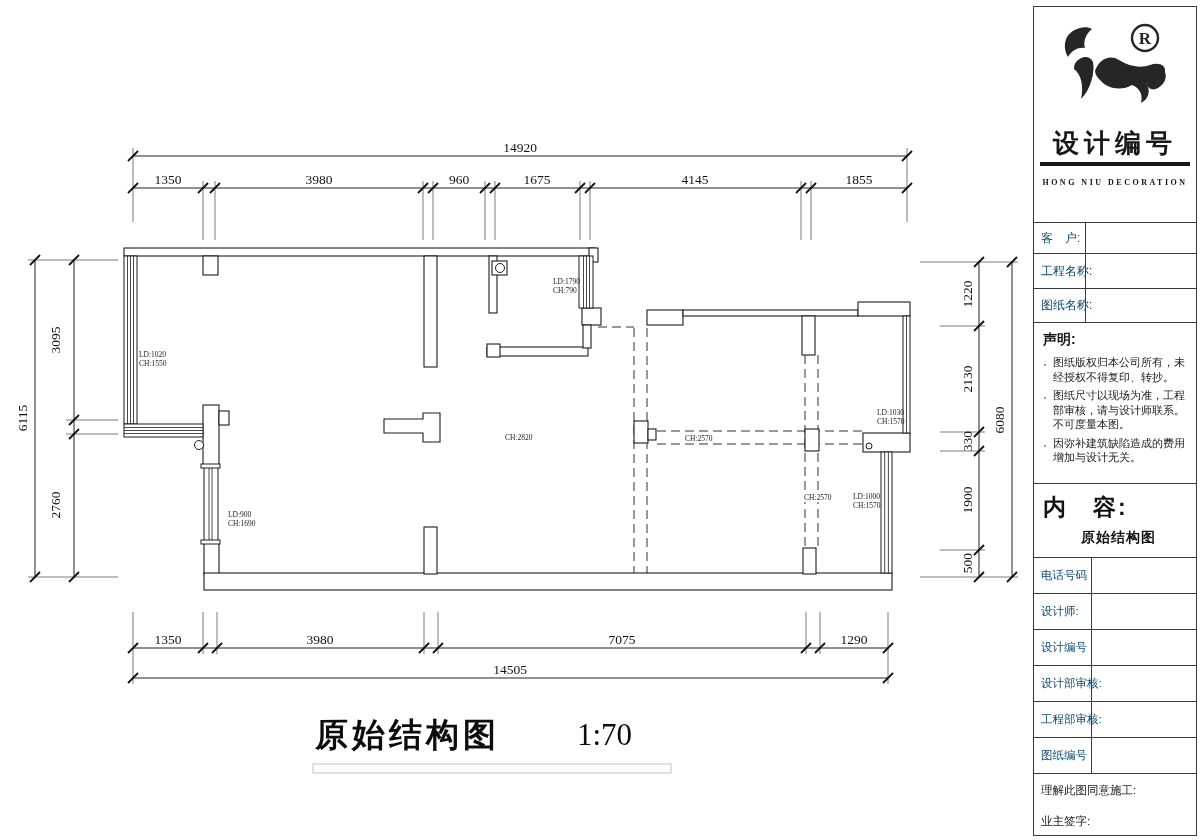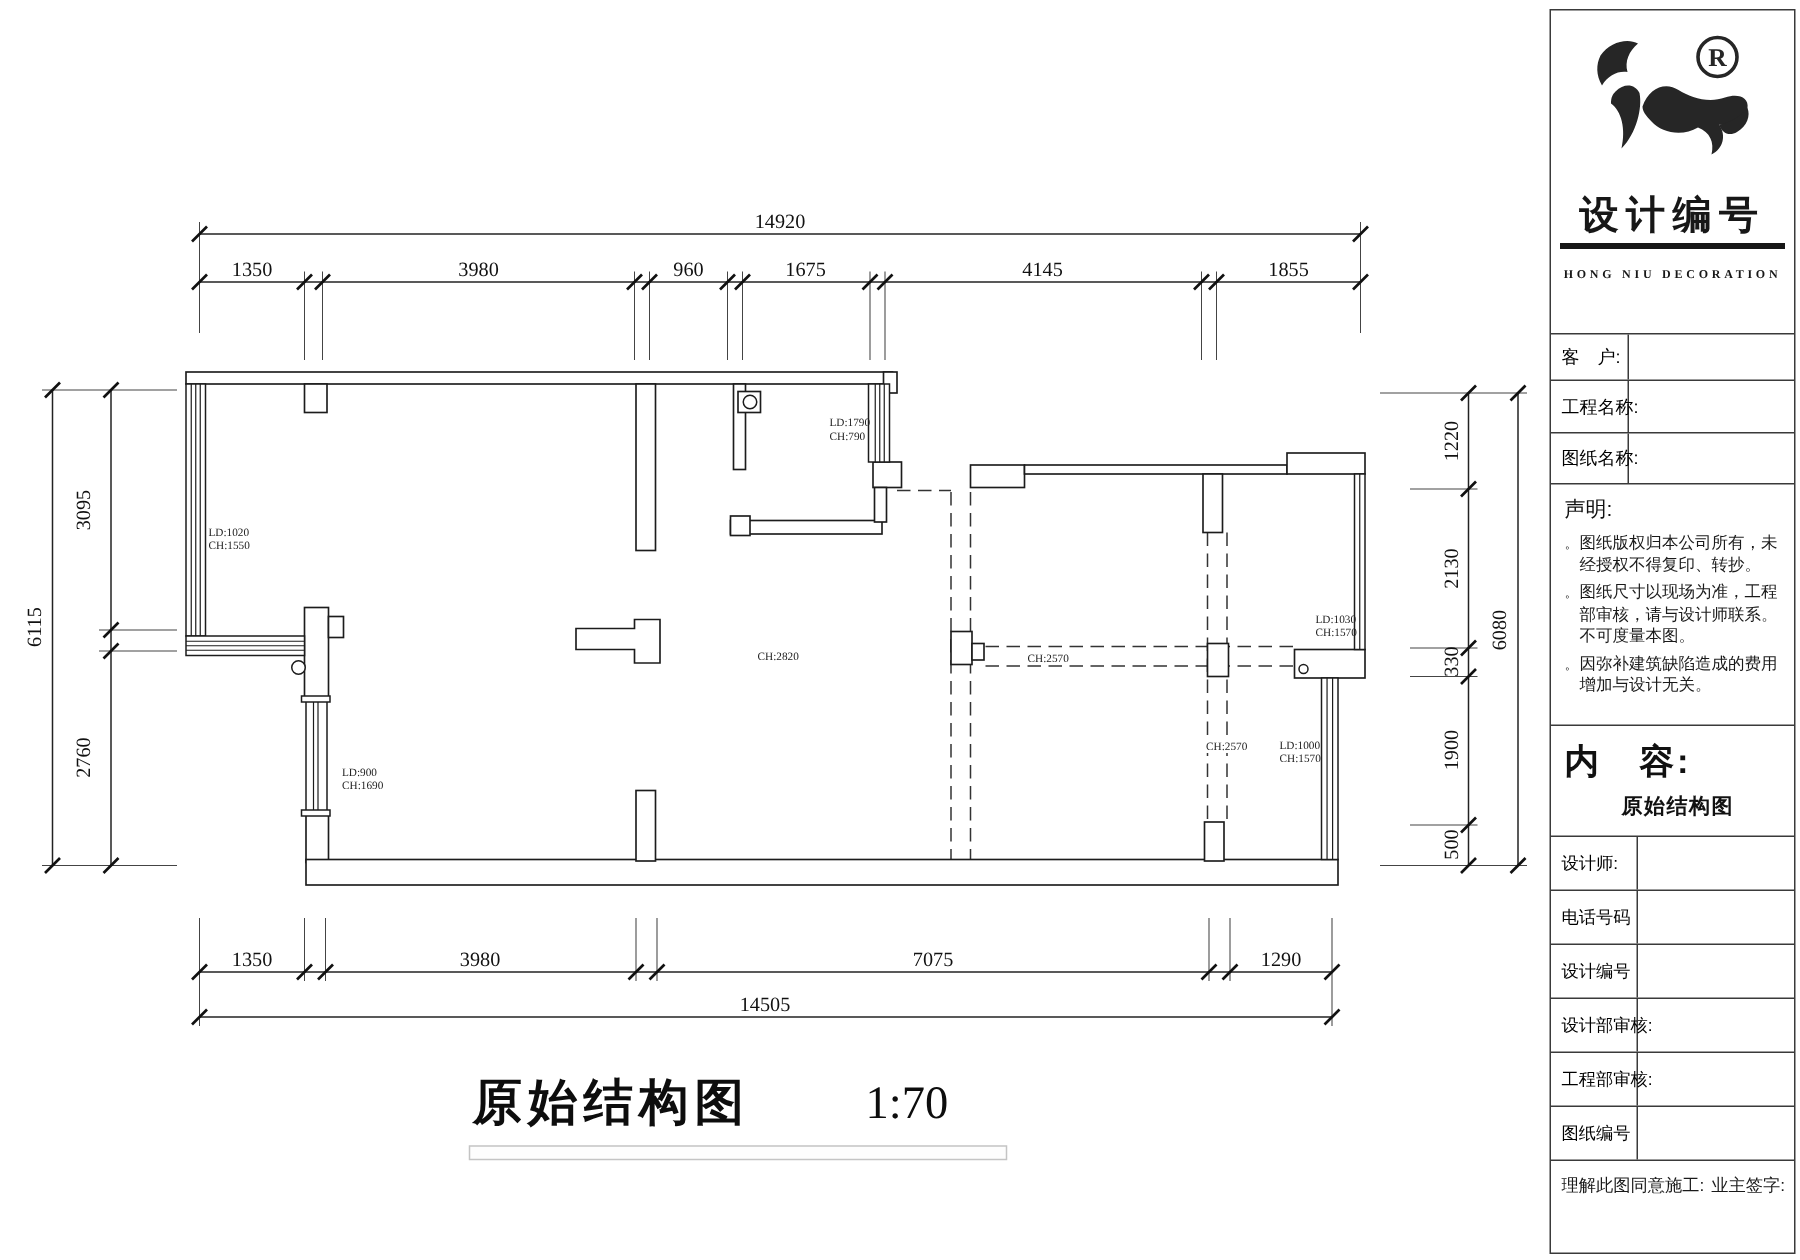--- a/index.html
+++ b/index.html
@@ -24,34 +24,34 @@
   
   #tb{position:absolute;left:1033px;top:6px;width:164px;height:830px;
       border:1px solid #3a3a3a;display:flex;flex-direction:column;box-sizing:border-box;}
   #tb .cell{border-bottom:1px solid #3a3a3a;box-sizing:border-box;}
   .logo-cell{height:216px;display:flex;flex-direction:column;align-items:center;justify-content:flex-start;padding-top:12px;}
   .brand{font-size:26px;font-weight:bold;letter-spacing:5px;color:#171717;margin-top:2px;white-space:nowrap;}
   .brand-bar{width:150px;height:4px;background:#171717;margin-top:1px;}
   .brand-en{font-size:8px;font-weight:bold;letter-spacing:2.5px;color:#171717;margin-top:12px;white-space:nowrap;
             font-family:"Liberation Serif",serif;}
   .frow{display:flex;align-items:stretch;}
-  .frow .lab{display:flex;align-items:center;padding-left:7px;font-size:12px;color:#000000;
+  .frow .lab{display:flex;align-items:center;padding-left:7px;font-size:12px;color:#0c4a6e;
              border-right:1px solid #3a3a3a;box-sizing:border-box;white-space:nowrap;}
   .r-cust{height:31px;} .r-proj{height:35px;} .r-draw{height:34px;}
   .r-cust .lab{width:52px;} .r-proj .lab{width:52px;} .r-draw .lab{width:52px;}
   .stmt{height:161px;padding:8px 6px 0 9px;}
-  .stmt-title{font-size:14px;font-weight:normal;margin-bottom:6px;}
+  .stmt-title{font-size:14px;font-weight:bold;margin-bottom:6px;}
   .stmt-item{display:flex;font-size:11px;line-height:1.32;margin-bottom:4px;color:#1a1a1a;}
   .stmt-item .bu{flex:0 0 10px;font-size:9px;padding-top:2px;}
   .content-cell{height:74px;padding:8px 0 0 9px;}
   .content-label{font-size:23px;font-weight:bold;letter-spacing:2px;}
   .content-value{font-size:14px;font-weight:bold;margin-top:6px;margin-left:38px;letter-spacing:1px;}
   .irow{height:36px;}
   .irow .lab{width:58px;font-size:11.5px;padding-left:7px;}
-  .foot{flex:1;padding:9px 6px 6px 7px;display:flex;flex-direction:row;justify-content:space-between;border-bottom:none !important;}
+  .foot{flex:1;padding:9px 6px 6px 7px;display:flex;flex-direction:column;justify-content:space-between;border-bottom:none !important;}
   .foot div{font-size:11.5px;color:#1a1a1a;}
   .val{flex:1;}
 </style>
 </head>
 <body>
 
 <div id="sheet">
 
   <svg id="plan" width="1033" height="840" viewBox="0 0 1033 840">
     <defs>
@@ -307,25 +307,25 @@
         <span>因弥补建筑缺陷造成的费用增加与设计无关。</span>
       </div>
     </div>
 
     <div class="cell content-cell">
       <div class="content-label">内　容:</div>
       <div class="content-value">原始结构图</div>
     </div>
 
     <div class="cell frow irow">
+      <div class="lab">电话号码</div>
+      <div class="val"></div>
+    </div>
+    <div class="cell frow irow">
       <div class="lab">设计师:</div>
-      <div class="val"></div>
-    </div>
-    <div class="cell frow irow">
-      <div class="lab">电话号码</div>
       <div class="val"></div>
     </div>
     <div class="cell frow irow">
       <div class="lab">设计编号</div>
       <div class="val"></div>
     </div>
     <div class="cell frow irow">
       <div class="lab">设计部审核:</div>
       <div class="val"></div>
     </div>

